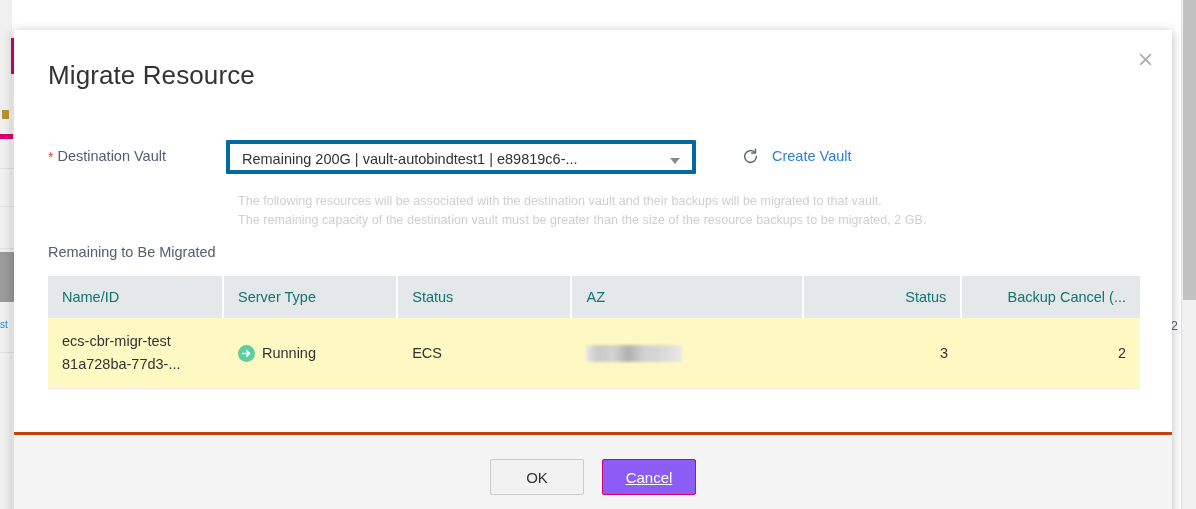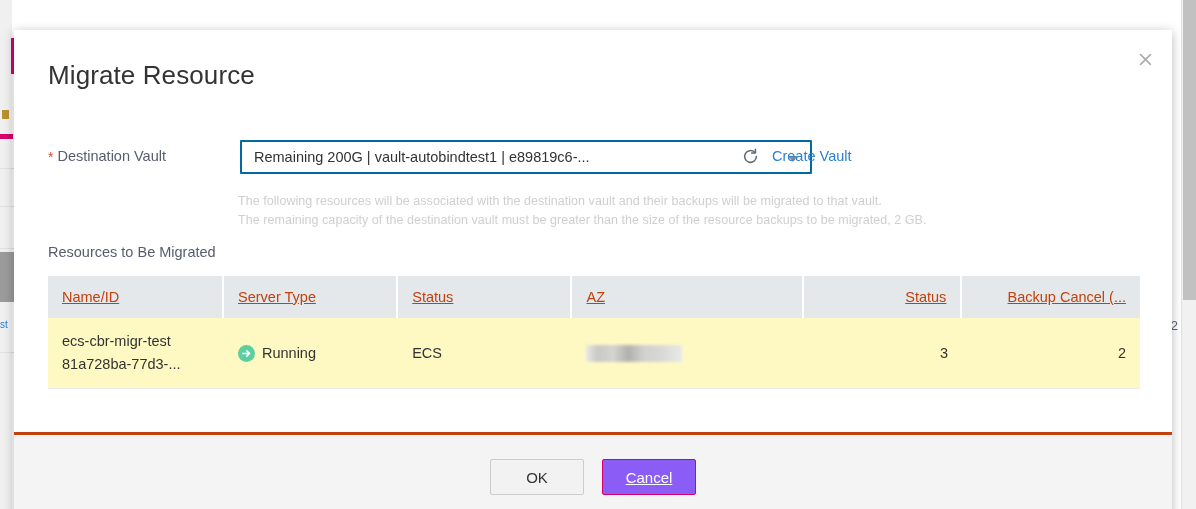--- a/index.html
+++ b/index.html
@@ -160,25 +160,25 @@
     white-space: nowrap;
   }
   .req-star {
     color: #e8413b;
     font-size: 14px;
     margin-right: 4px;
     vertical-align: -1px;
   }
   .select-box {
     position: absolute;
-    left: 226px;
+    left: 212px;
     top: 0;
-    width: 572px;
+    width: 470px;
     height: 34px;
-    border: 2px solid #0369a1;
+    border: 4px solid #0369a1;
     background: #ffffff;
     box-sizing: border-box;
     cursor: pointer;
     border-radius: 1px;
   }
   .select-value {
     position: absolute;
     left: 12px;
     top: 7px;
     right: 36px;
@@ -244,29 +244,28 @@
     top: 168px;
     width: 1092px;
   }
   .tbl-head {
     display: flex;
     height: 42px;
     background: #e4e8ea;
   }
   .tbl-head .cell {
     font-size: 14.5px;
-    color: #c2410c;
+    color: #0f766e;
     display: flex;
     align-items: center;
     box-sizing: border-box;
     padding: 0 14px;
     border-right: 2px solid #ffffff;
     overflow: hidden;
     white-space: nowrap;
-    text-decoration: underline;
   }
   .tbl-head .cell:last-child { border-right: none; }
   .tbl-body .row {
     display: flex;
     min-height: 70px;
     border-bottom: 1px solid #ebebeb;
     background: #fef9c3;
   }
   .tbl-body .cell {
     font-size: 14.5px;
@@ -404,21 +403,21 @@
             <path d="M15.2 2.3 L15.2 6.3 L11.2 6.3" fill="none" stroke="#5e6a75" stroke-width="1.6" stroke-linecap="round" stroke-linejoin="round"></path>
           </svg>
         </div>
 
         <div class="create-vault-link">Create Vault</div>
       </div>
 
       <div class="hint l1">The following resources will be associated with the destination vault and their backups will be migrated to that vault.</div>
       <div class="hint l2">The remaining capacity of the destination vault must be greater than the size of the resource backups to be migrated, 2 GB.</div>
 
-      <div class="section-label">Resources to Be Migrated</div>
+      <div class="section-label">Remaining to Be Migrated</div>
 
       <div class="tbl">
         <div class="tbl-head">
           <div class="cell col-name">Name/ID</div>
           <div class="cell col-type">Server Type</div>
           <div class="cell col-status">Status</div>
           <div class="cell col-az">AZ</div>
           <div class="cell col-backups">Status</div>
           <div class="cell col-space">Backup Cancel (...</div>
         </div>

